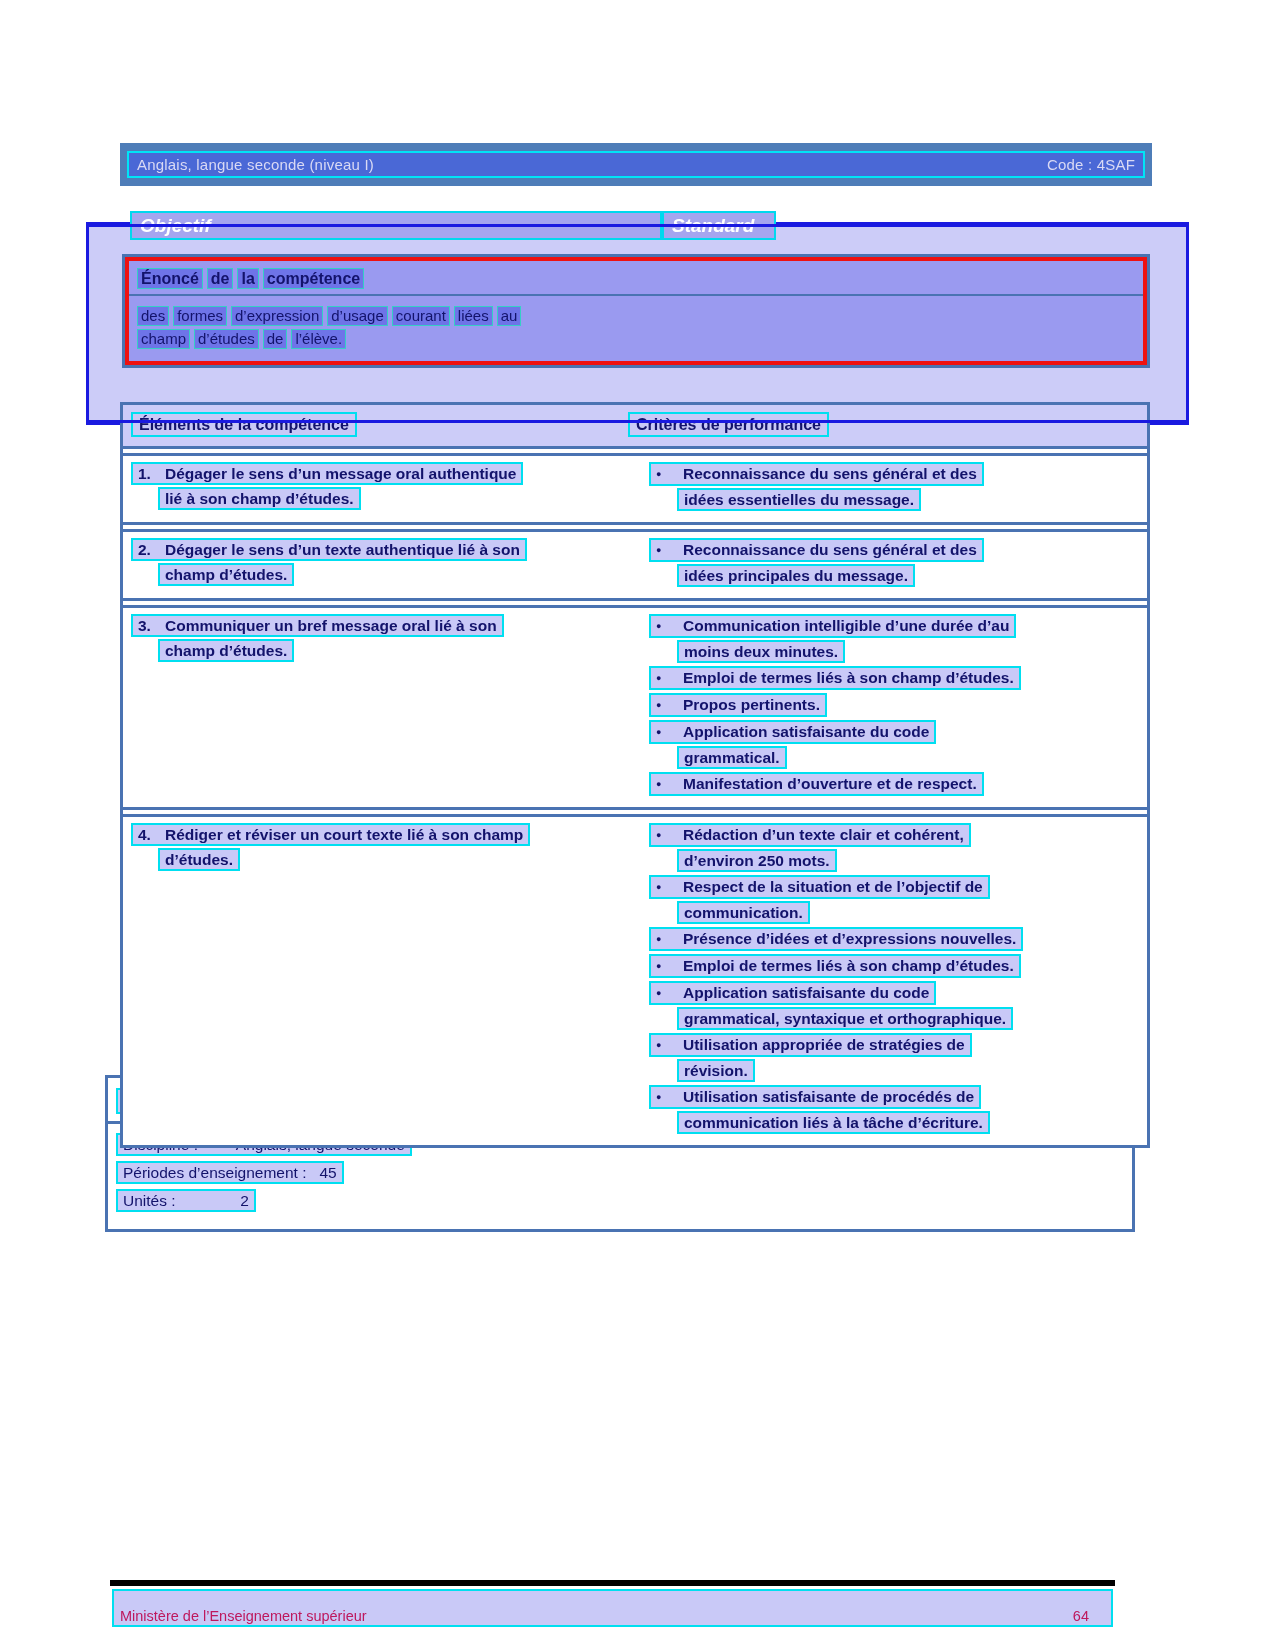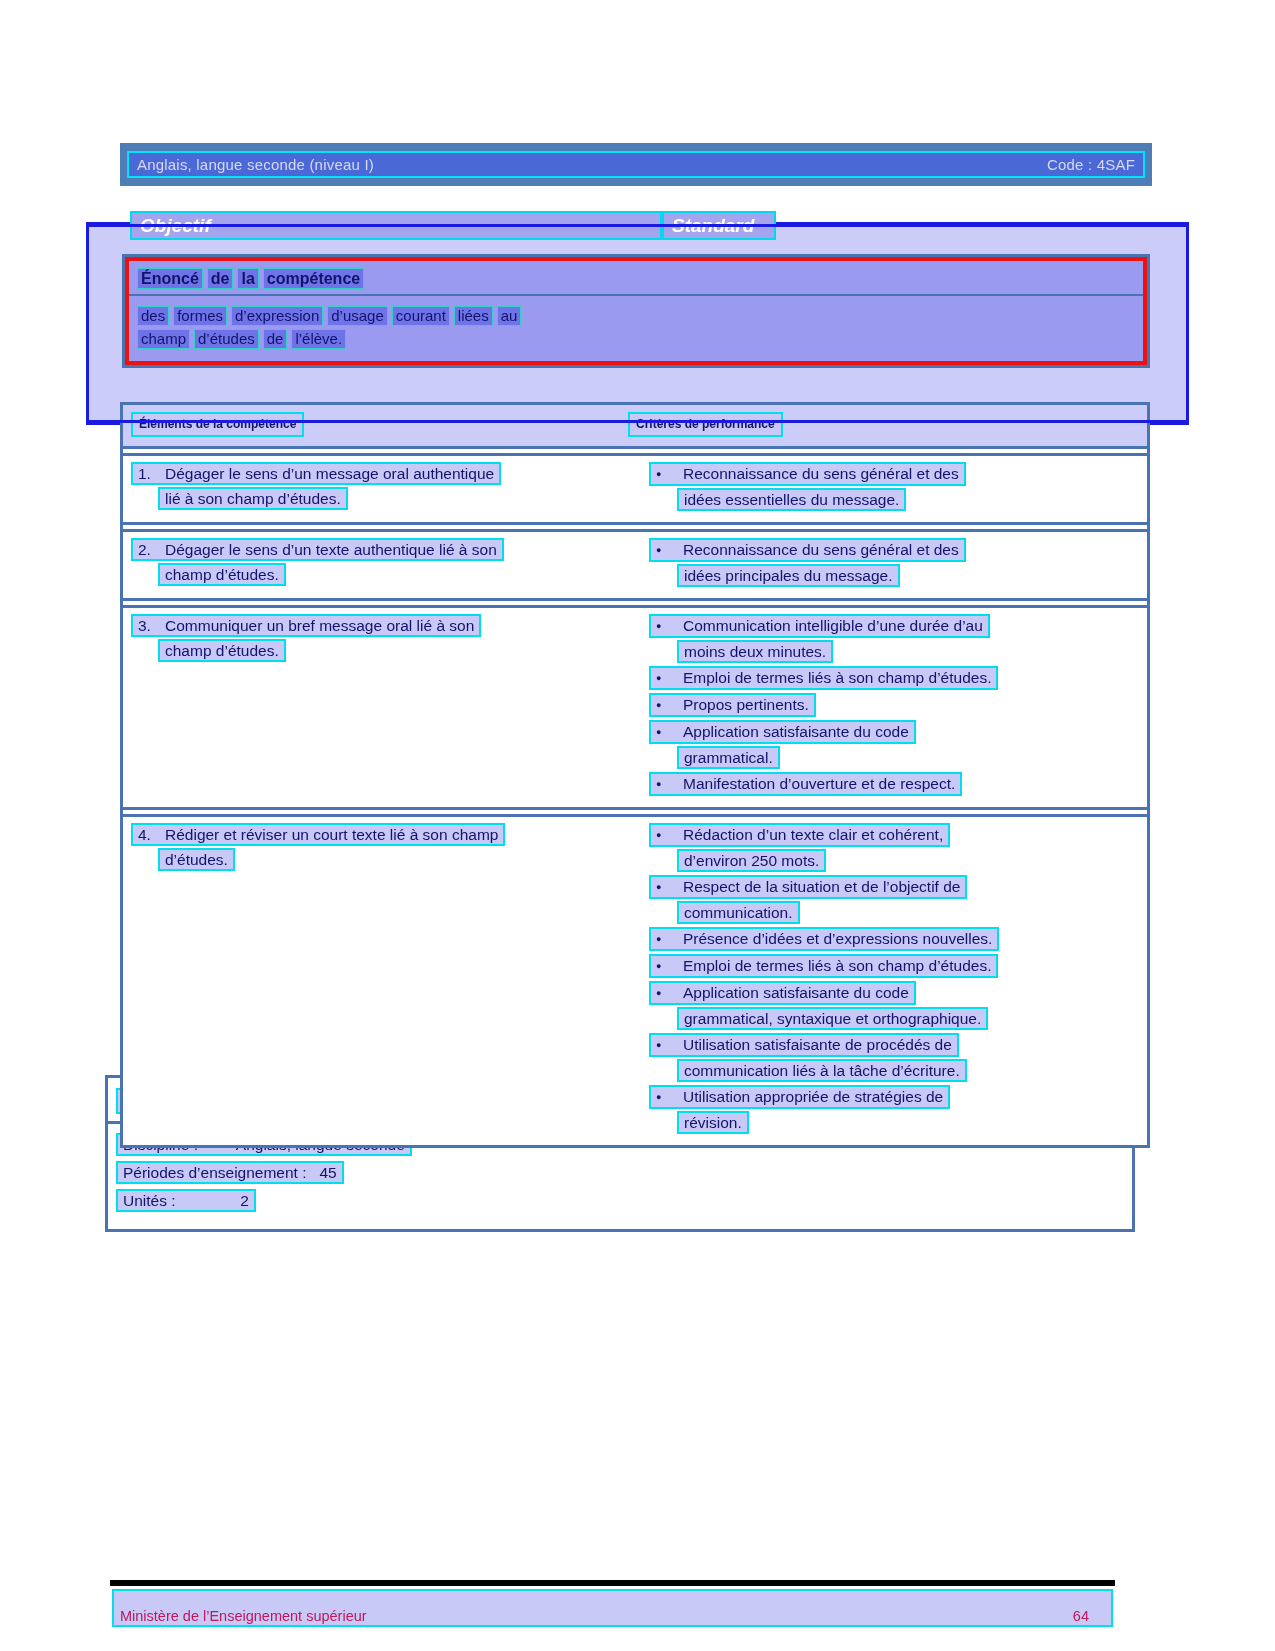--- a/index.html
+++ b/index.html
@@ -53,26 +53,26 @@
 
   
   .comp-table {
     position:absolute; left:120px; top:402px; width:1030px;
     background:#ffffff; border:3px solid #4a73b2; box-sizing:border-box; z-index:3;
   }
   .comp-header { background:#ccccf8; border-bottom:3px solid #4a73b2; display:flex; padding:7px 8px 9px; }
   .head-cell-left { width:497px; flex:none; }
   .head-box {
     display:inline-block; background:#c9c9f7; border:2px solid #00dff0;
-    font-weight:bold; color:#13136b; font-size:12px; line-height:19px; padding:1px 6px;
+    font-weight:bold; color:#13136b; font-size:16px; line-height:19px; padding:1px 6px;
   }
   .comp-row {
     display:flex; align-items:flex-start;
     border-top:3px solid #4a73b2; border-bottom:3px solid #4a73b2;
-    margin-top:4px; padding:6px 8px 8px;
+    margin-top:4px; padding:6px 8px 8px;font-weight:bold;
   }
   .comp-row:last-child { border-bottom:none; }
   .row-left { width:508px; flex:none; }
   .row-right { flex:1; padding-left:10px; }
   .line { margin-bottom:2px; white-space:nowrap; }
   .line.cont { margin-left:27px; }
   .line-box {
     display:inline-block; background:#c9c9f7; border:2px solid #00dff0;
     color:#13136b; font-size:15.5px; line-height:17px; padding:1px 5px;
   }
@@ -209,26 +209,26 @@
               <div class="line"><span class="line-box"><span class="bullet">●</span>Présence d’idées et d’expressions nouvelles.</span></div>
             </div>
             <div class="crit-item">
               <div class="line"><span class="line-box"><span class="bullet">●</span>Emploi de termes liés à son champ d’études.</span></div>
             </div>
             <div class="crit-item">
               <div class="line"><span class="line-box"><span class="bullet">●</span>Application satisfaisante du code</span></div>
               <div class="line crit-cont"><span class="line-box">grammatical, syntaxique et orthographique.</span></div>
             </div>
             <div class="crit-item">
+              <div class="line"><span class="line-box"><span class="bullet">●</span>Utilisation appropriée de stratégies de</span></div>
+              <div class="line crit-cont"><span class="line-box">révision.</span></div>
+            </div>
+            <div class="crit-item">
               <div class="line"><span class="line-box"><span class="bullet">●</span>Utilisation satisfaisante de procédés de</span></div>
               <div class="line crit-cont"><span class="line-box">communication liés à la tâche d’écriture.</span></div>
-            </div>
-            <div class="crit-item">
-              <div class="line"><span class="line-box"><span class="bullet">●</span>Utilisation appropriée de stratégies de</span></div>
-              <div class="line crit-cont"><span class="line-box">révision.</span></div>
             </div>
           </div>
         </div>
       </div>
   </div>
   <div class="rule-b"></div>
 
   <div class="act-box">
     <div class="act-title-row">
       <span class="act-title-box">Activités d’apprentissage</span>

